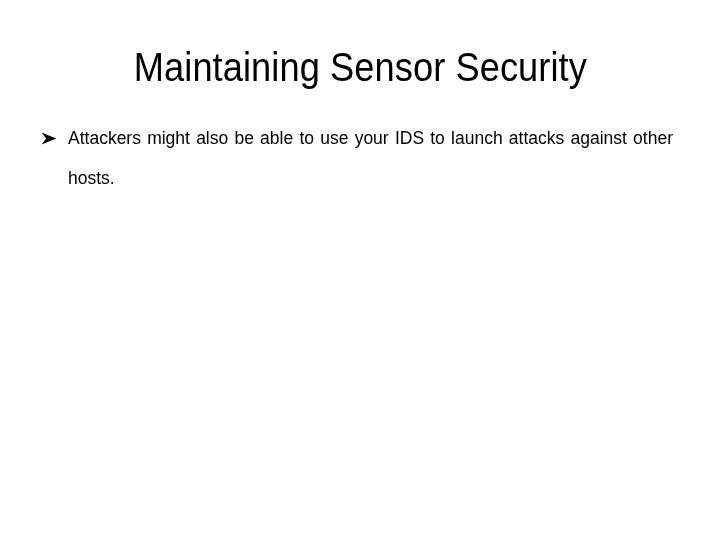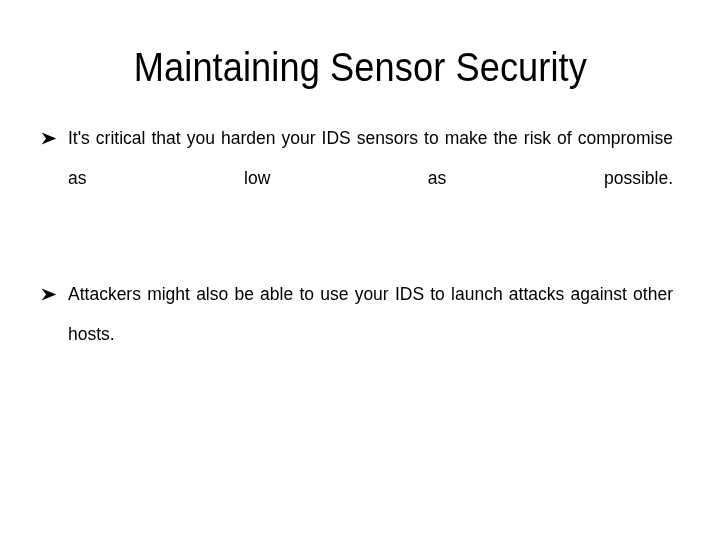--- a/index.html
+++ b/index.html
@@ -93,28 +93,20 @@
 <body>
 
 <div class="slide">
 
   <div class="slide-title">
     <span>Maintaining Sensor Security</span>
   </div>
 
   <div class="body-list">
 
-    <div class="bullet-item">
-      <span class="bullet-marker">
-        <svg width="16" height="13" viewBox="0 0 16 13" aria-hidden="true">
-          <path d="M0.6 0.4 L15.2 6.4 L0.6 12.4 L5.1 6.4 Z" fill="#000000"></path>
-        </svg>
-      </span>
-      <span class="para">It's critical that you harden your IDS sensors to make the risk of compromise as low as possible.</span>
-    </div>
 
 
     <div class="bullet-item">
       <span class="bullet-marker">
         <svg width="16" height="13" viewBox="0 0 16 13" aria-hidden="true">
           <path d="M0.6 0.4 L15.2 6.4 L0.6 12.4 L5.1 6.4 Z" fill="#000000"></path>
         </svg>
       </span>
       <span class="para">Attackers might also be able to use your IDS to launch attacks against other hosts.</span>
     </div>

